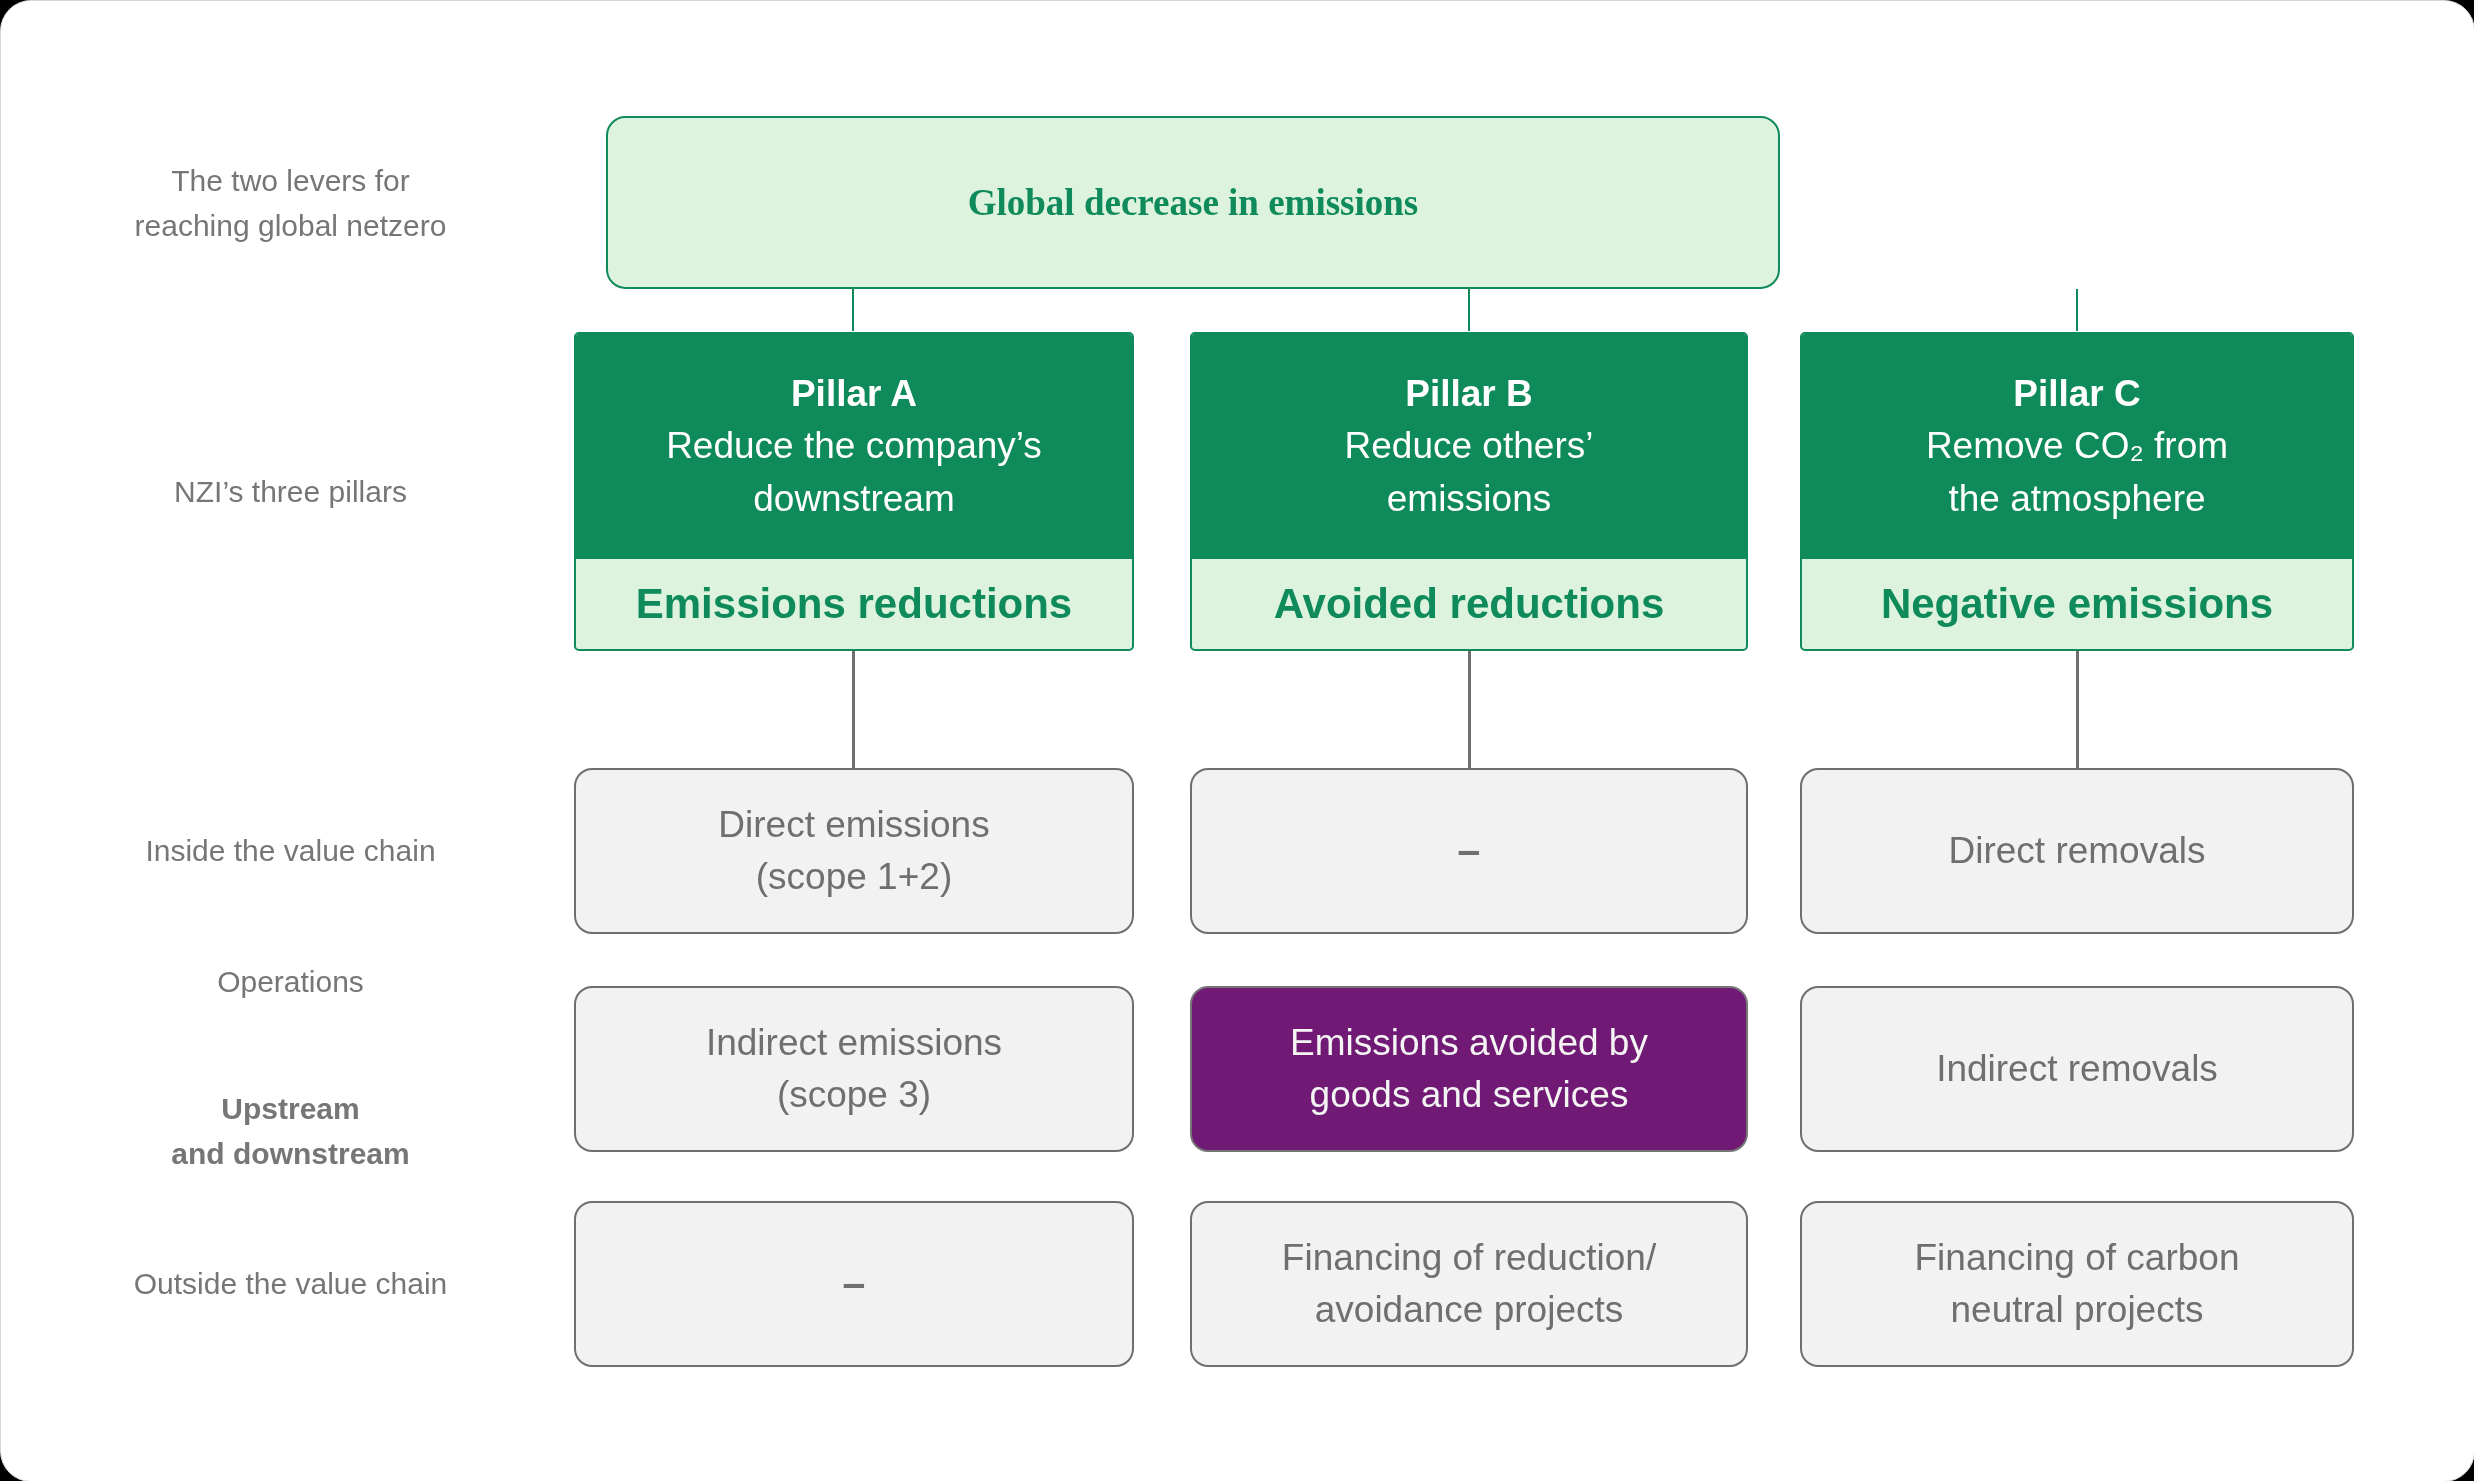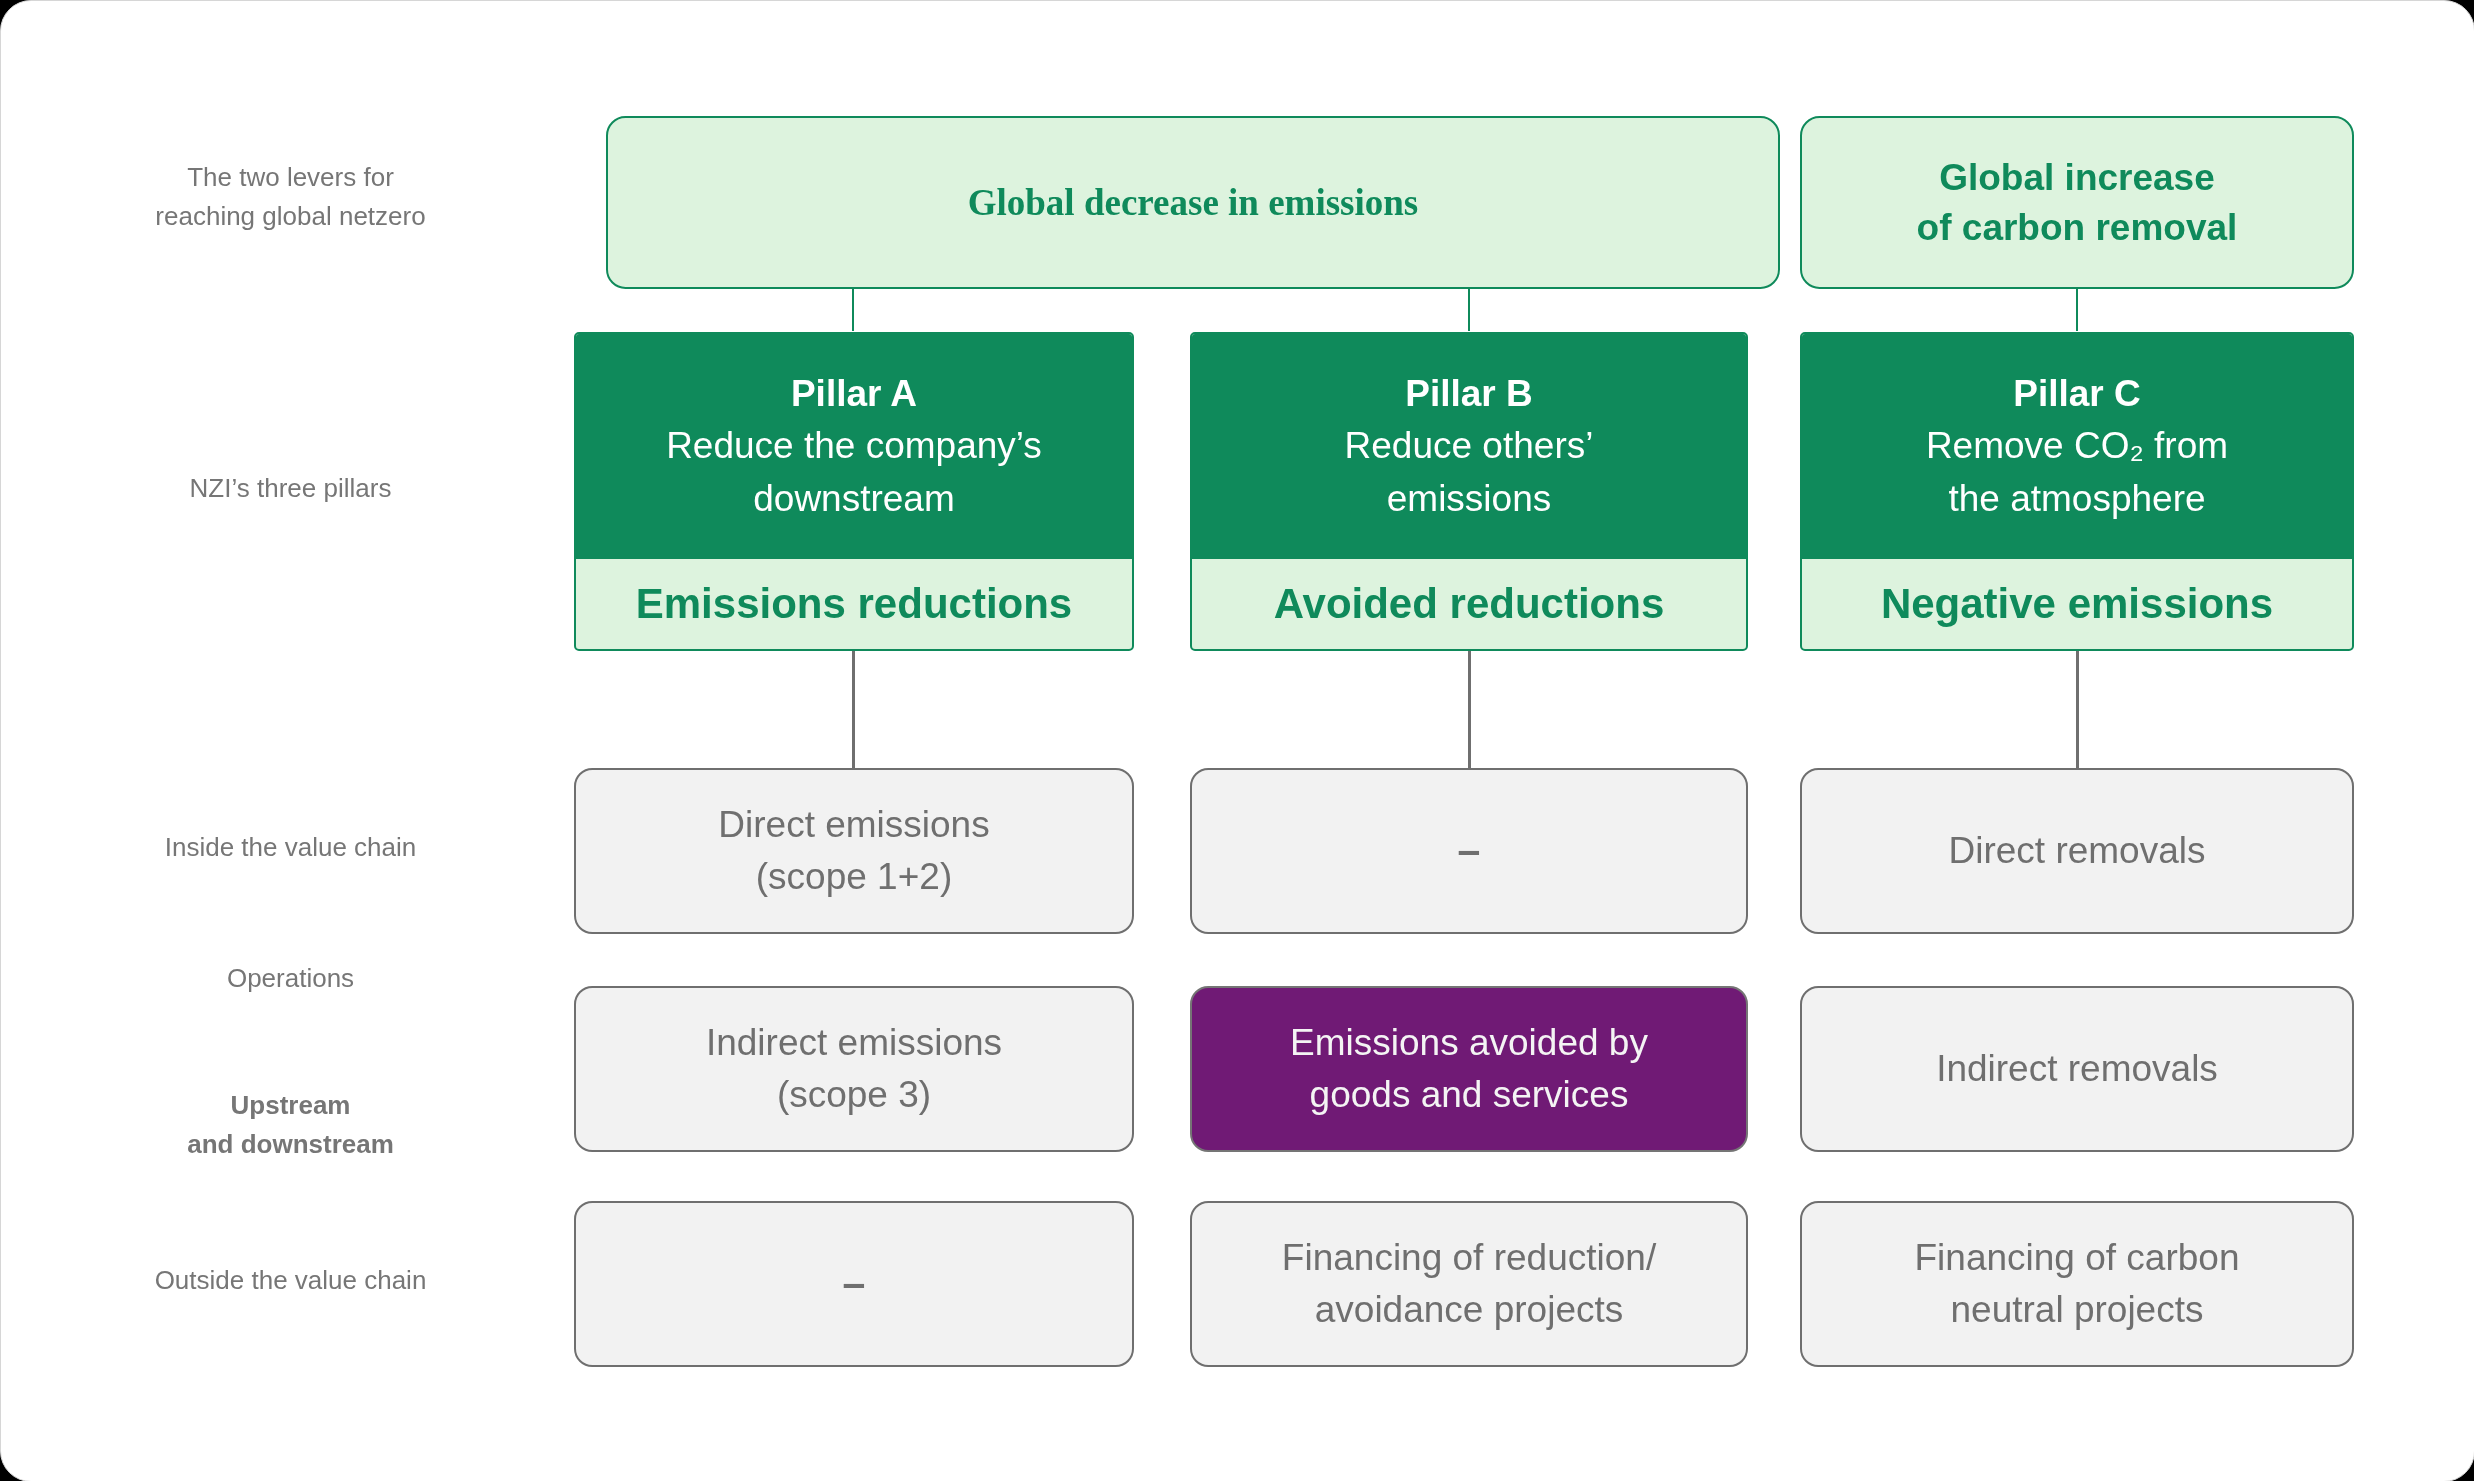--- a/index.html
+++ b/index.html
@@ -27,21 +27,21 @@
   }
   .abs { position: absolute; box-sizing: border-box; }
   .pre { white-space: pre-line; }
 
   
   .side-label {
     left: 63px;
     width: 453px;
     text-align: center;
     color: #767676;
-    font-size: 26px;
+    font-size: 30px;
     line-height: 1.5;
   }
 
   
   .colA { left: 573px;  width: 560px; }
   .colB { left: 1189px; width: 558px; }
   .colC { left: 1799px; width: 554px; }
   .colAB { left: 605px; width: 1174px; font-family: Liberation Serif, serif; }
 
   
@@ -143,22 +143,20 @@
     <div class="abs side-label pre" style="top:157px;">The two levers for
 reaching global netzero</div>
     <div class="abs side-label" style="top:468px;">NZI’s three pillars</div>
     <div class="abs side-label" style="top:827px;">Inside the value chain</div>
     <div class="abs side-label" style="top:958px;">Operations</div>
     <div class="abs side-label pre" style="top:1085px;font-weight:bold;">Upstream
 and downstream</div>
     <div class="abs side-label" style="top:1260px;">Outside the value chain</div>
 
     <div class="abs lever-box colAB pre">Global decrease in emissions</div>
-    <div class="abs lever-box colC pre">Global increase
-of carbon removal</div>
 
     <div class="abs conn-green" style="left:851px;"></div>
     <div class="abs conn-green" style="left:1467px;"></div>
     <div class="abs conn-green" style="left:2075px;"></div>
 
     <div class="abs pillar-box colA">
       <div class="pillar-top">
         <div class="pillar-title">Pillar A</div>
         <div class="pillar-sub pre">Reduce the company’s
 downstream</div>

